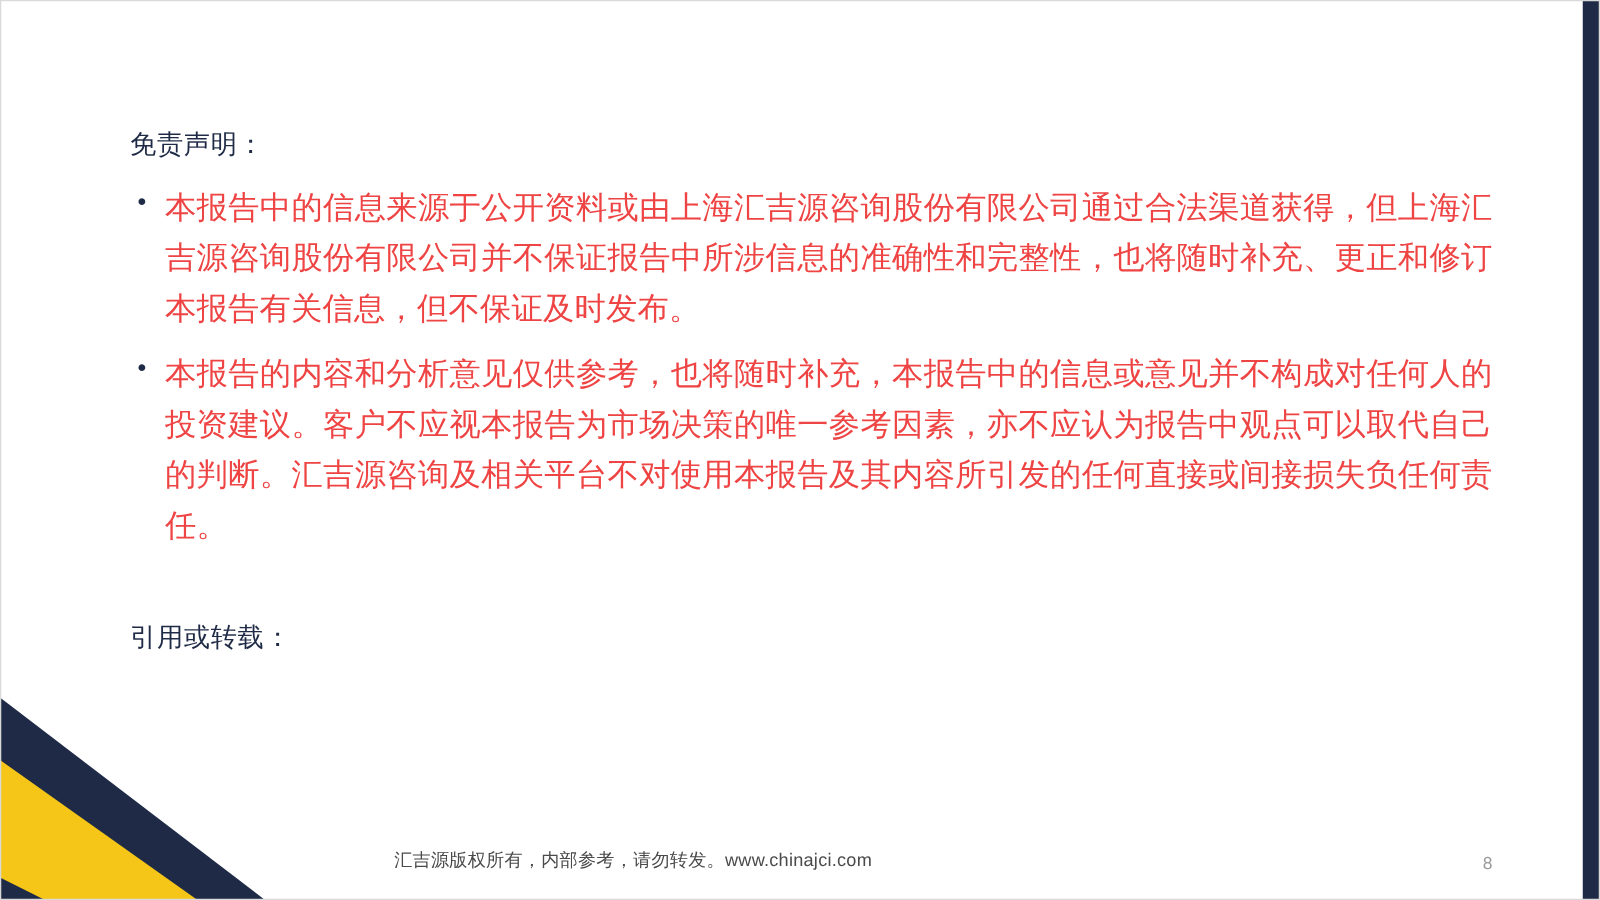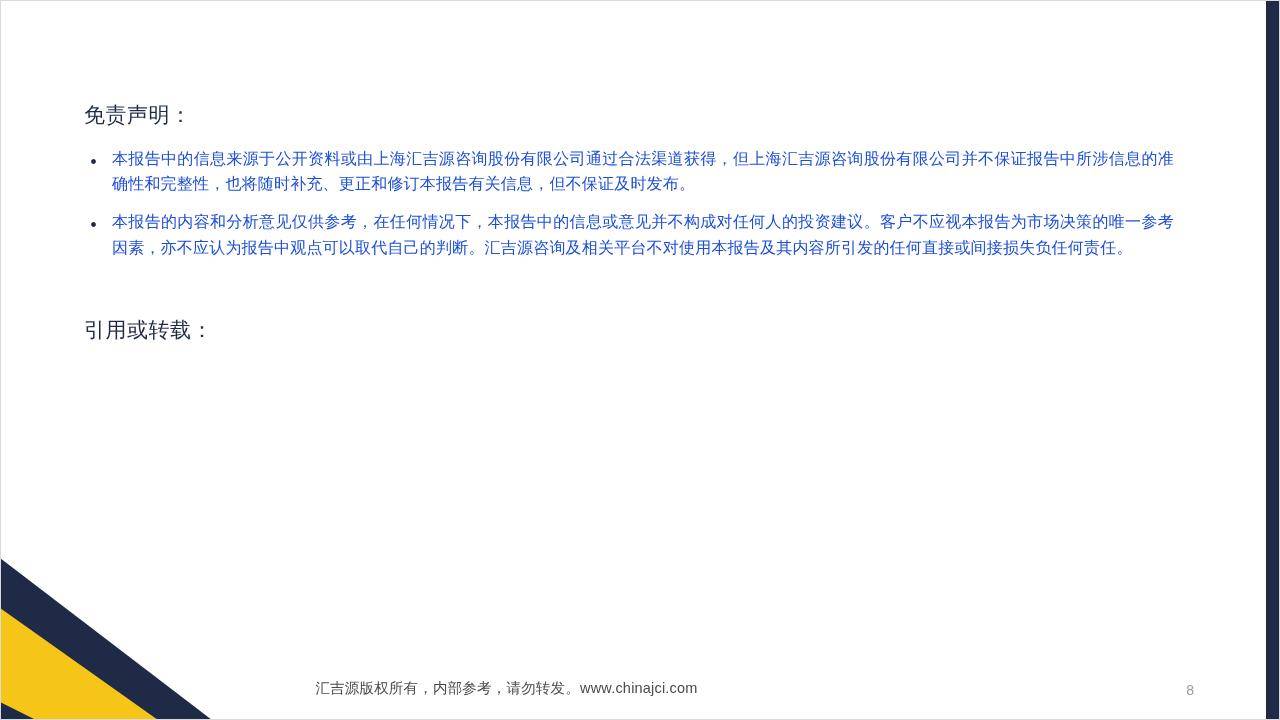--- a/index.html
+++ b/index.html
@@ -55,48 +55,47 @@
     top: 0;
     right: 14px;
     width: 3px;
     height: 720px;
     background: #ffffff;
     z-index: 6;
   }
 
   .content {
     position: absolute;
-    left: 84px;
+    left: 104px;
     top: 100px;
     width: 1090px;
     z-index: 10;
-    font-family: Liberation Serif, serif;
   }
 
   .section-title {
     font-size: 21px;
     color: #1f2b46;
     line-height: 1.5;
     margin-bottom: 14px;
     letter-spacing: 0.5px;
   }
   .section-gap {
     height: 42px;
   }
   ul.bullets {
     list-style: none;
     margin: 0;
     padding: 0;
   }
   ul.bullets li {
     position: relative;
     padding-left: 28px;
-    font-size: 16px;
+    font-size: 25px;
     line-height: 1.62;
-    color: #1d4ed8;
+    color: #ef4444;
     margin-bottom: 12px;
     text-align: justify;
     letter-spacing: 0.2px;
   }
   ul.bullets li::before {
     content: "•";
     position: absolute;
     left: 6px;
     top: 0;
     font-size: 20px;
@@ -144,21 +143,21 @@
 
   <div class="right-stripe"></div>
   <div class="right-stripe-inner"></div>
 
   <div class="content">
 
     <div class="section-title">免责声明：</div>
 
     <ul class="bullets">
       <li>本报告中的信息来源于公开资料或由上海汇吉源咨询股份有限公司通过合法渠道获得，但上海汇吉源咨询股份有限公司并不保证报告中所涉信息的准确性和完整性，也将随时补充、更正和修订本报告有关信息，但不保证及时发布。</li>
-      <li>本报告的内容和分析意见仅供参考，在任何情况下，本报告中的信息或意见并不构成对任何人的投资建议。客户不应视本报告为市场决策的唯一参考因素，亦不应认为报告中观点可以取代自己的判断。汇吉源咨询及相关平台不对使用本报告及其内容所引发的任何直接或间接损失负任何责任。</li>
+      <li>本报告的内容和分析意见仅供参考，也将随时补充，本报告中的信息或意见并不构成对任何人的投资建议。客户不应视本报告为市场决策的唯一参考因素，亦不应认为报告中观点可以取代自己的判断。汇吉源咨询及相关平台不对使用本报告及其内容所引发的任何直接或间接损失负任何责任。</li>
     </ul>
 
     <div class="section-gap"></div>
 
     <div class="section-title">引用或转载：</div>
 
 
   </div>
 
   <div class="footer">

